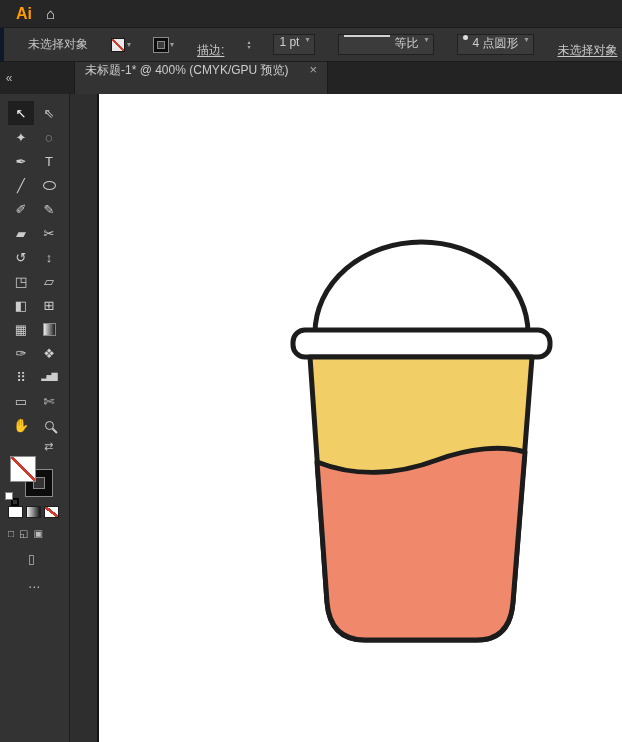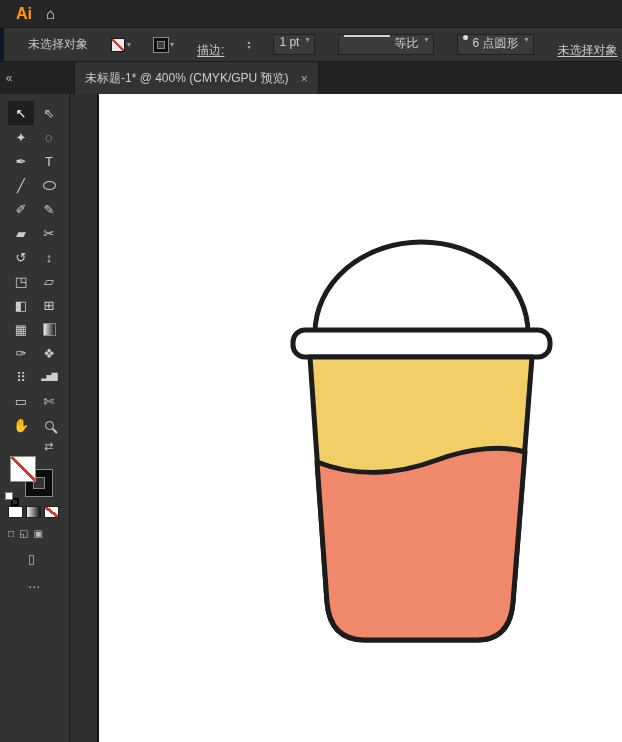--- a/index.html
+++ b/index.html
@@ -34,22 +34,22 @@
   .profile-line { display:inline-block; width:46px; height:2px; background:#d2d2d2; }
   .brush-dot { display:inline-block; width:5px; height:5px; border-radius:50%; background:#dcdcdc; }
   #style-link { max-width:24px; overflow:hidden; }
 
   
   #tabstrip { position:absolute; top:62px; left:0; width:622px; height:32px;
               background:#232323; display:flex; align-items:stretch; }
   #panel-collapse { color:#b5b5b5; font-size:12px; width:18px; display:flex;
                     align-items:center; justify-content:center; }
   #doc-tab { margin-left:56px; background:#333333; border-right:1px solid #1a1a1a;
-             border-left:1px solid #1a1a1a; display:flex; align-items:center;
-             padding:0 10px; gap:12px; }
+             border-left:1px solid #1a1a1a; display:flex; align-items:flex-start;
+             padding:0 10px; gap:21px; }
   #doc-tab-title { color:#cccccc; font-size:12px; }
   #doc-tab-close { color:#a8a8a8; font-size:13px; }
 
   
   #toolbar { position:absolute; top:94px; left:0; width:70px; height:648px;
              background:#333333; border-right:1px solid #1f1f1f; }
   #tool-grid { position:absolute; top:7px; left:8px; display:grid;
                grid-template-columns:26px 26px; grid-auto-rows:24px; column-gap:2px; }
   .tool { display:flex; align-items:center; justify-content:center; color:#cdcdcd; }
   .tool.active { background:#1f1f1f; color:#ffffff; }
@@ -123,21 +123,21 @@
       <span>1 pt</span>
       <span class="caret">▾</span>
     </span>
     <span class="dropdown">
       <span class="profile-line"></span>
       <span>等比</span>
       <span class="caret">▾</span>
     </span>
     <span class="dropdown">
       <span class="brush-dot"></span>
-      <span>6 点圆形</span>
+      <span>4 点圆形</span>
       <span class="caret">▾</span>
     </span>
     <span class="ctl-link">未选择对象</span>
     <span class="ctl-link" id="style-link">样式</span>
   </div>
 
   <div id="tabstrip">
     <span id="panel-collapse">«</span>
     <div id="doc-tab">
       <span id="doc-tab-title">未标题-1* @ 400% (CMYK/GPU 预览)</span>

